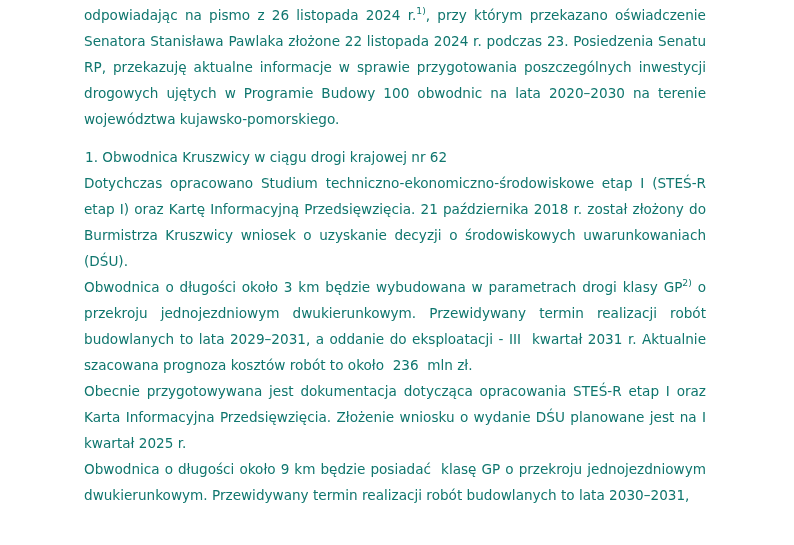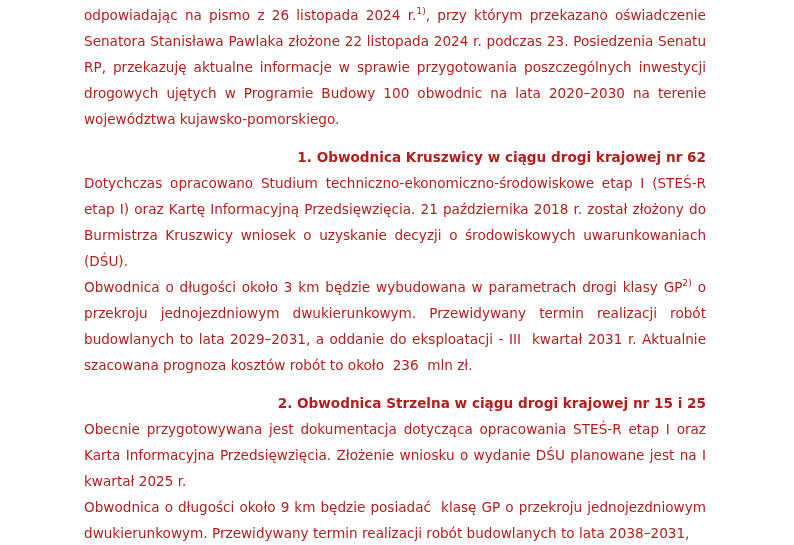--- a/index.html
+++ b/index.html
@@ -12,33 +12,33 @@
   body { position: relative; }
   .page {
     position: absolute;
     left: 84px;
     top: 0;
     width: 622px;
     padding-top: 2px;
     font-family: "DejaVu Sans", "Liberation Sans", sans-serif;
     font-size: 13.6px;
     line-height: 26px;
-    color: #b91c1c;
+    color: #0f766e;
   }
   .para {
     text-align: justify;
     white-space: pre-wrap;      
     margin: 0;
   }
   .heading {
     font-size: 13.6px;
-    font-weight: bold;
+    font-weight: normal;
     line-height: 26px;
     margin: 12px 0 0 1px;
-    text-align: right;
+    text-align: left;
     white-space: pre-wrap;
   }
   sup.fn {
     font-size: 0.68em;
     line-height: 0;
     vertical-align: super;
   }
 </style>
 </head>
 <body>
@@ -46,19 +46,18 @@
 <div class="page">
 
   <p class="para"><span>odpowiadając na pismo z 26 listopada 2024 r.</span><sup class="fn">1)</sup><span>, przy którym przekazano oświadczenie Senatora Stanisława Pawlaka złożone 22 listopada 2024 r. podczas 23. Posiedzenia Senatu RP, przekazuję aktualne informacje w sprawie przygotowania poszczególnych inwestycji drogowych ujętych w Programie Budowy 100 obwodnic na lata 2020–2030 na terenie województwa kujawsko-pomorskiego.</span></p>
 
   <h2 class="heading">1. Obwodnica Kruszwicy w ciągu drogi krajowej nr 62</h2>
 
   <p class="para">Dotychczas opracowano Studium techniczno-ekonomiczno-środowiskowe etap I (STEŚ-R etap I) oraz Kartę Informacyjną Przedsięwzięcia. 21 października 2018 r. został złożony do Burmistrza Kruszwicy wniosek o uzyskanie decyzji o środowiskowych uwarunkowaniach (DŚU).</p>
 
   <p class="para"><span>Obwodnica o długości około 3 km będzie wybudowana w parametrach drogi klasy GP</span><sup class="fn">2)</sup><span> o przekroju jednojezdniowym dwukierunkowym. Przewidywany termin realizacji robót budowlanych to lata 2029–2031, a oddanie do eksploatacji - III  kwartał 2031 r. Aktualnie szacowana prognoza kosztów robót to około  236  mln zł.</span></p>
 
-  <h2 class="heading">2. Obwodnica Strzelna w ciągu drogi krajowej nr 15 i 25</h2>
 
   <p class="para">Obecnie przygotowywana jest dokumentacja dotycząca opracowania STEŚ-R etap I oraz Karta Informacyjna Przedsięwzięcia. Złożenie wniosku o wydanie DŚU planowane jest na I kwartał 2025 r.</p>
 
-  <p class="para">Obwodnica o długości około 9 km będzie posiadać  klasę GP o przekroju jednojezdniowym dwukierunkowym. Przewidywany termin realizacji robót budowlanych to lata 2038–2031,</p>
+  <p class="para">Obwodnica o długości około 9 km będzie posiadać  klasę GP o przekroju jednojezdniowym dwukierunkowym. Przewidywany termin realizacji robót budowlanych to lata 2030–2031,</p>
 
 </div>
 
 </body></html>

